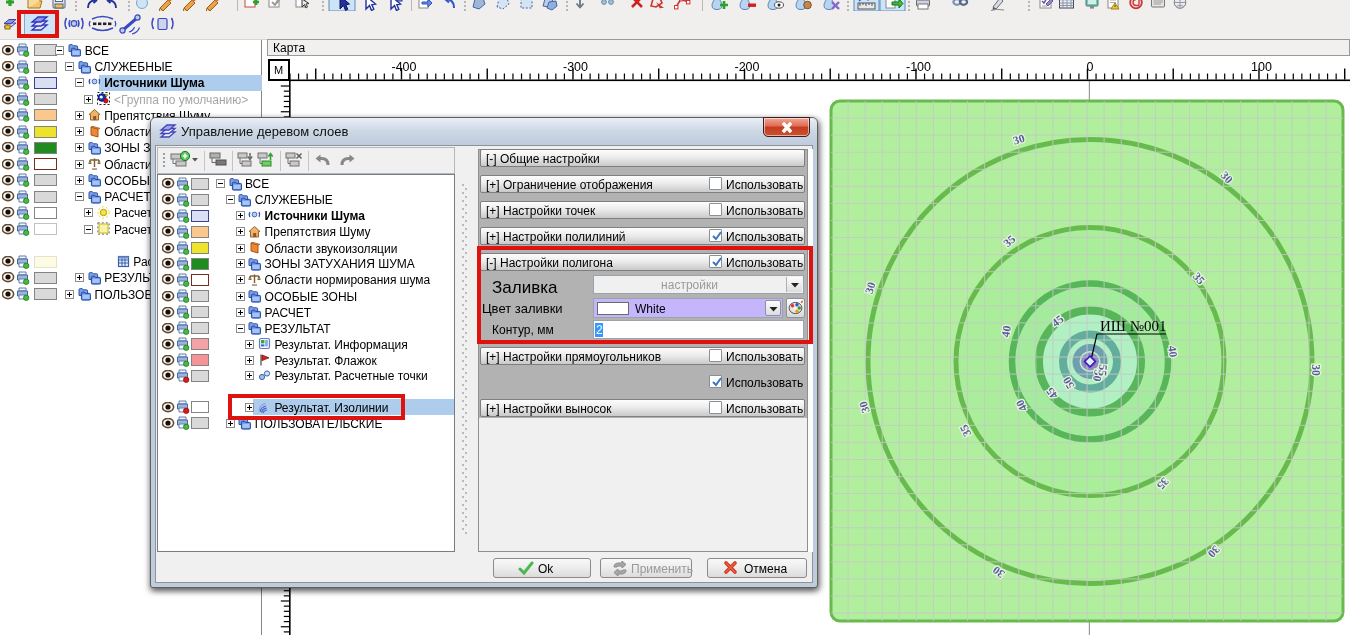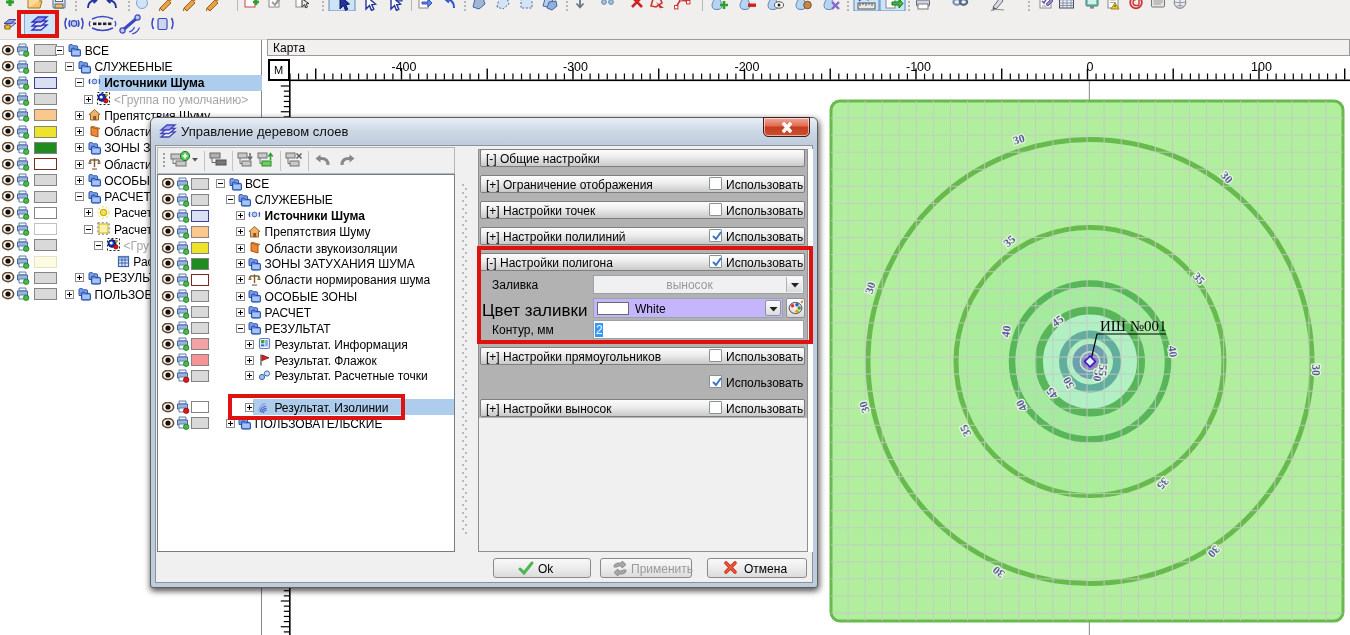--- a/index.html
+++ b/index.html
@@ -609,36 +609,20 @@
           <use href="#prn"></use>
         </svg>
         <span class="sw" style="left:34px;width:23px;background:#fff;border-color:#c2c2c2"></span>
         <span class="xp" style="left:84.3px">
           <i></i>
         </span>
         <svg width="13" height="14" style="left:97.4px;top:1px">
           <use href="#calcar"></use>
         </svg>
         <span class="lb" style="left:113.9px">Расчет. Область</span>
-      </div>
-  <div class="r" style="left:0;top:197.4px;width:262px">
-        <svg width="13" height="11" style="left:2px;top:2.5px">
-          <use href="#eye"></use>
-        </svg>
-        <svg width="14" height="14" style="left:16px;top:1px">
-          <use href="#prn"></use>
-        </svg>
-        <span class="sw" style="left:34px;width:23px;background:#d9d9d9"></span>
-        <span class="xp" style="left:94px">
-          <i></i>
-        </span>
-        <svg width="13" height="14" style="left:107.1px;top:1px">
-          <use href="#grp"></use>
-        </svg>
-        <span class="lb" style="left:123.6px;color:#a6a6a6">&lt;Гру</span>
       </div>
   <div class="r" style="left:0;top:213.6px;width:262px">
         <svg width="13" height="11" style="left:2px;top:2.5px">
           <use href="#eye"></use>
         </svg>
         <svg width="14" height="14" style="left:16px;top:1px">
           <use href="#prn"></use>
         </svg>
         <span class="sw" style="left:34px;width:23px;background:#fdfbe4;border-color:#e6e2c8"></span>
         <svg width="13" height="14" style="left:116.8px;top:1px">
@@ -1489,28 +1473,28 @@
         </div>
         <div class="ulabel" style="top:112px">Использовать</div>
   <div class="hdr" style="top:135px">[-] Настройки полигона</div>
   <div class="cb" style="top:137px">
           <svg class="ck" width="12" height="12">
             <path d="M2 6 L5 9 L10 2" stroke="#3a76c8" stroke-width="2" fill="none"></path>
           </svg>
         </div>
         <div class="ulabel" style="top:138px">Использовать</div>
 
-  <div style="position:absolute;left:341px;top:160px;font-size:12px">Заливка</div>
+  <div style="position:absolute;left:341px;top:160px;font-size:17px">Заливка</div>
   <div style="position:absolute;left:442px;top:157px;width:211px;height:19px;background:#f0f0f0;border:1px solid #9aa2ac">
-    <div style="position:absolute;left:0;right:18px;top:2px;text-align:center;font-size:12px;color:#9a9a9a">выносок</div>
+    <div style="position:absolute;left:0;right:18px;top:2px;text-align:center;font-size:12px;color:#9a9a9a">настройки</div>
     <div style="position:absolute;right:1px;top:1px;width:16px;height:15px;background:linear-gradient(#fcfcfc,#dcdcdc);border-left:1px solid #b0b0b0"><svg width="16" height="15">
               <path d="M4 6 L12 6 L8 10.5 Z" fill="#222"></path>
             </svg></div>
   </div>
-  <div style="position:absolute;left:331px;top:183px;font-size:17px">Цвет заливки</div>
+  <div style="position:absolute;left:331px;top:183px;font-size:13px">Цвет заливки</div>
   <div style="position:absolute;left:442px;top:180px;width:190px;height:20px;background:#c4b5fd;border:1px solid #9aa2ac">
     <div style="position:absolute;left:3px;top:2.5px;width:32px;height:13px;background:#fff;border:1px solid #6a6a6a"></div>
     <div style="position:absolute;left:41px;top:3px;font-size:12px">White</div>
     <div style="position:absolute;right:1px;top:1px;width:16px;height:16px;background:linear-gradient(#fcfcfc,#dcdcdc);border:1px solid #8a92a0;border-radius:2px"><svg width="15" height="15">
               <path d="M3.5 6 L11.5 6 L7.5 10.5 Z" fill="#222"></path>
             </svg></div>
   </div>
   <div style="position:absolute;left:635px;top:180px;width:19px;height:20px;background:linear-gradient(#fefefe,#d8d8d8);border:1px solid #8a92a0;border-radius:2px">
     <svg width="17" height="18">
             <g transform="translate(1.5,3)">

